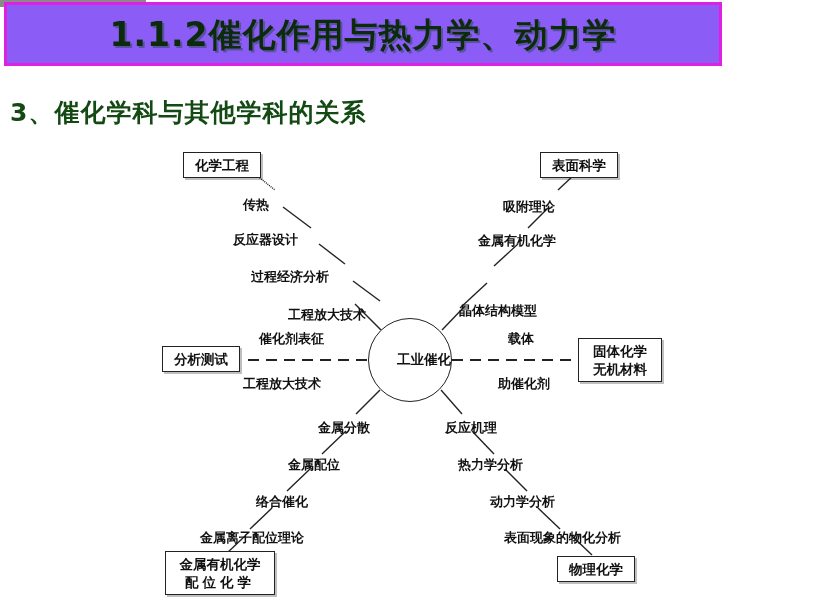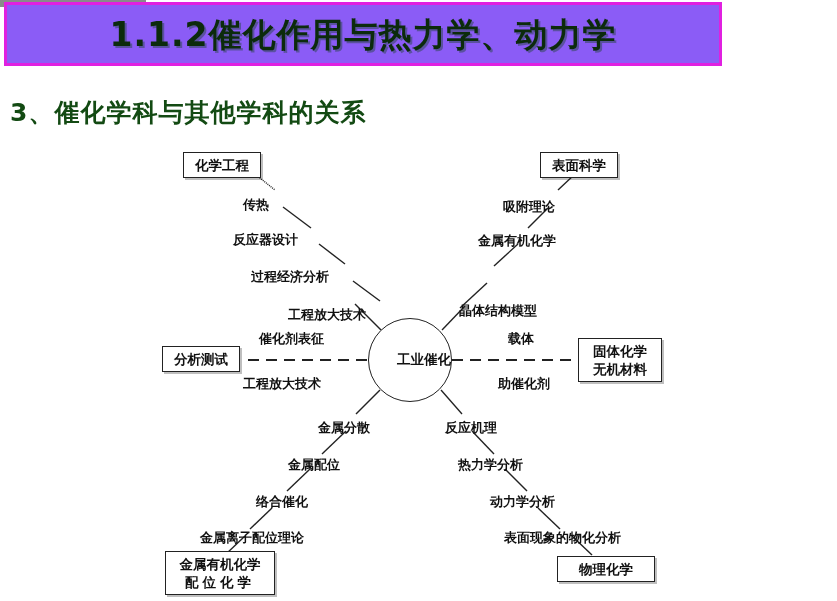--- a/index.html
+++ b/index.html
@@ -153,21 +153,21 @@
     <div class="node-box" style="left:578px;top:200px;width:84px;height:44px;">
       <span class="ln">固体化学</span>
       <span class="ln">无机材料</span>
     </div>
 
     <div class="node-box" style="left:165px;top:413px;width:110px;height:44px;">
       <span class="ln">金属有机化学</span>
       <span class="ln spaced">配位化学</span>
     </div>
 
-    <div class="node-box" style="left:557px;top:418px;width:98px;height:26px;">
+    <div class="node-box" style="left:557px;top:418px;width:78px;height:26px;">
       <span class="ln">物理化学</span>
     </div>
 
     <div class="center-circle" style="left:368px;top:180px;">
       <span>工业催化</span>
     </div>
 
     <div class="sp-label" style="left:243px;top:60px;">传热</div>
     <div class="sp-label" style="left:233px;top:95px;">反应器设计</div>
     <div class="sp-label" style="left:251px;top:132px;">过程经济分析</div>

